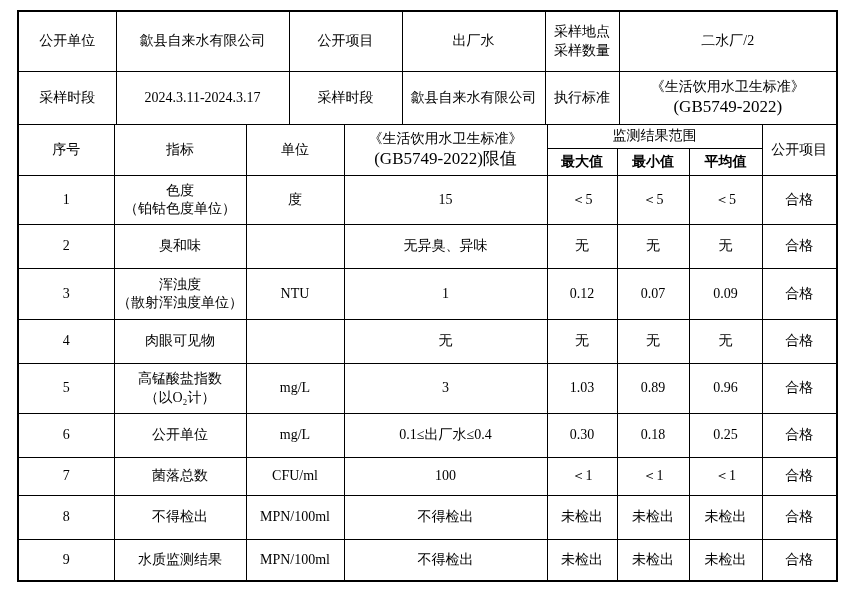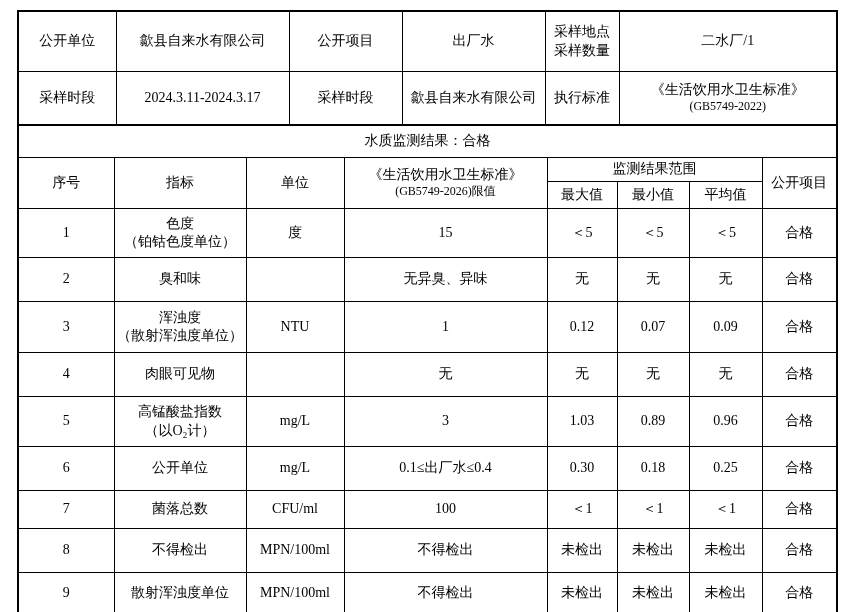--- a/index.html
+++ b/index.html
@@ -17,31 +17,31 @@
   table.sec td:first-child{border-left:none;}
   table.sec td:last-child{border-right:none;}
   .sec1 tr:first-child td{border-top:none;}
   .sec2 td{border-top:none;}
   .sec3 tr.rhA td{border-top:none;}
   .sec3 tr:last-child td{border-bottom:none;}
   .rA td{height:57px;}
   .rB td{height:50px;}
   .rC td{height:29px;}
   .rhA td{height:21px;}
-  .rhB td{height:24px;}
+  .rhB td{height:24px;font-weight:bold;}
   .d1 td{height:46px;}
   .d2 td{height:41px;}
   .d3 td{height:48px;}
   .d4 td{height:41px;}
   .d5 td{height:47px;}
   .d6 td{height:41px;}
   .d7 td{height:35px;}
   .d8 td{height:41px;}
   .d9 td{height:38px;}
-  .small{font-size:12px;}
+  .small{font-size:17px;}
 </style>
 </head>
 <body>
 
 <div class="report">
 
   <table class="sec sec1">
     <colgroup>
       <col style="width:97px">
         <col style="width:173px">
@@ -53,63 +53,56 @@
     <tbody>
       <tr class="rA">
         <td>公开单位</td>
         <td>歙县自来水有限公司</td>
         <td>公开项目</td>
         <td>出厂水</td>
         <td>
           <div>采样地点</div>
           <div>采样数量</div>
         </td>
-        <td>二水厂/1</td>
+        <td>二水厂/2</td>
       </tr>
       <tr class="rB">
         <td>采样时段</td>
         <td>2024.3.11-2024.3.17</td>
         <td>采样时段</td>
         <td>歙县自来水有限公司</td>
         <td>执行标准</td>
         <td>
           <div>《生活饮用水卫生标准》</div>
           <div class="small">(GB5749-2022)</div>
         </td>
       </tr>
     </tbody>
   </table>
 
-  <table class="sec sec2">
-    <tbody>
-      <tr class="rC">
-        <td>水质监测结果：合格</td>
-      </tr>
-    </tbody>
-  </table>
 
   <table class="sec sec3">
     <colgroup>
       <col style="width:95px">
         <col style="width:132px">
         <col style="width:98px">
         <col style="width:203px">
       <col style="width:70px">
         <col style="width:72px">
         <col style="width:73px">
         <col>
     </colgroup>
     <tbody>
       <tr class="rhA">
         <td rowspan="2">序号</td>
         <td rowspan="2">指标</td>
         <td rowspan="2">单位</td>
         <td rowspan="2">
           <div>《生活饮用水卫生标准》</div>
-          <div class="small">(GB5749-2026)限值</div>
+          <div class="small">(GB5749-2022)限值</div>
         </td>
         <td colspan="3">监测结果范围</td>
         <td rowspan="2">公开项目</td>
       </tr>
       <tr class="rhB">
         <td>最大值</td>
         <td>最小值</td>
         <td>平均值</td>
       </tr>
 
@@ -213,21 +206,21 @@
         <td class="small">MPN/100ml</td>
         <td>不得检出</td>
         <td>未检出</td>
         <td>未检出</td>
         <td>未检出</td>
         <td>合格</td>
       </tr>
       <tr class="d9">
         <td>9</td>
         <td>
-          <div>散射浑浊度单位</div>
+          <div>水质监测结果</div>
           <div></div>
         </td>
         <td class="small">MPN/100ml</td>
         <td>不得检出</td>
         <td>未检出</td>
         <td>未检出</td>
         <td>未检出</td>
         <td>合格</td>
       </tr>
     </tbody>

